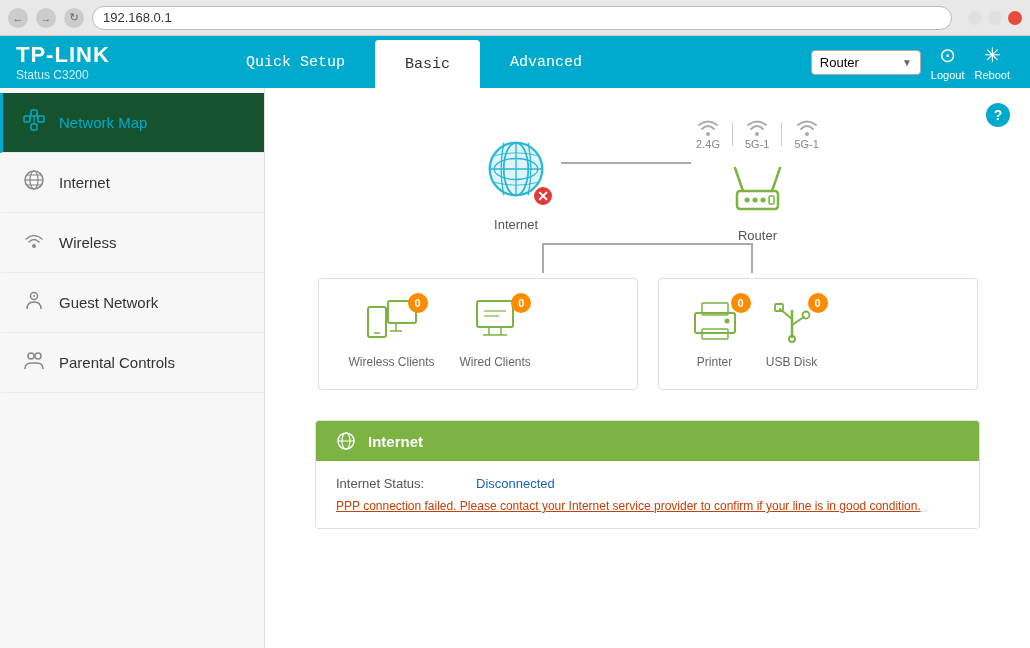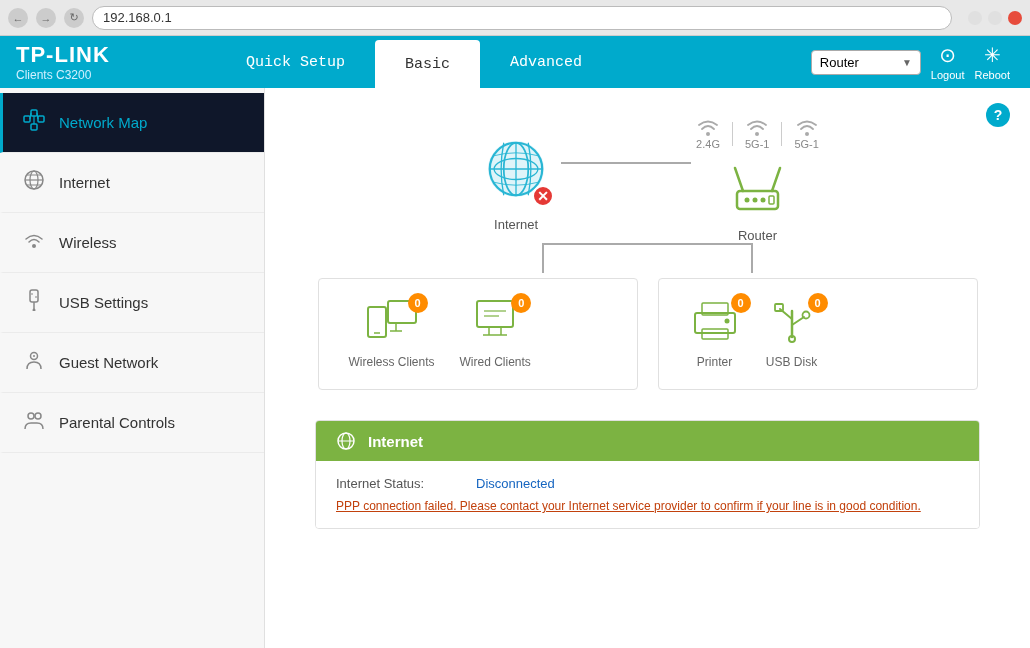--- a/index.html
+++ b/index.html
@@ -138,21 +138,21 @@
       padding: 16px 20px;
       font-size: 15px;
       color: #333;
       cursor: pointer;
       gap: 14px;
       border-bottom: 1px solid #ebebeb;
       position: relative;
     }
     .sidebar-item.active {
       color: #00aacc;
-      background: #0f172a;
+      background: #14532d;
       border-left: 3px solid #00aacc;
     }
     .sidebar-item:not(.active) { border-left: 3px solid transparent; }
     .sidebar-icon { font-size: 20px; }
 
     
     .main-content {
       flex: 1;
       background: white;
       overflow-y: auto;
@@ -335,21 +335,21 @@
     <div class="browser-dot" style="background:#e0e0e0;"></div>
     <div class="browser-dot" style="background:#e74c3c;"></div>
   </div>
 </div>
 
 <div class="app-container">
 
   <div class="header">
     <div class="logo-area">
       <div class="logo-tp-link">TP-LINK</div>
-      <div class="logo-model">Clients C3200</div>
+      <div class="logo-model">Status C3200</div>
     </div>
     <div class="nav-tabs">
       <div class="nav-tab">Quick Setup</div>
       <div class="nav-tab active">Basic</div>
       <div class="nav-tab">Advanced</div>
     </div>
     <div class="header-right">
       <div class="lang-select">
         <span>Router</span>
         <span class="lang-chevron">▼</span>
@@ -396,32 +396,20 @@
       </div>
       <div class="sidebar-item">
         <span class="sidebar-icon">
           <svg width="22" height="22" viewBox="0 0 22 22" fill="none">
             <circle cx="11" cy="17" r="2" fill="#888"></circle>
             <path d="M6 13 Q11 8 16 13" stroke="#888" stroke-width="1.5" fill="none" stroke-linecap="round"></path>
             <path d="M3 10 Q11 3 19 10" stroke="#888" stroke-width="1.5" fill="none" stroke-linecap="round"></path>
           </svg>
         </span>
         <span>Wireless</span>
-      </div>
-      <div class="sidebar-item">
-        <span class="sidebar-icon">
-          <svg width="22" height="22" viewBox="0 0 22 22" fill="none">
-            <rect x="7" y="1" width="8" height="12" rx="2" stroke="#888" stroke-width="1.5" fill="none"></rect>
-            <line x1="11" y1="13" x2="11" y2="20" stroke="#888" stroke-width="1.5"></line>
-            <circle cx="11" cy="21" r="1.5" fill="#888"></circle>
-            <line x1="8" y1="5" x2="10" y2="5" stroke="#888" stroke-width="1.2"></line>
-            <line x1="12" y1="8" x2="14" y2="8" stroke="#888" stroke-width="1.2"></line>
-          </svg>
-        </span>
-        <span>USB Settings</span>
       </div>
       <div class="sidebar-item">
         <span class="sidebar-icon">
           <svg width="22" height="22" viewBox="0 0 22 22" fill="none">
             <circle cx="11" cy="7" r="3.5" stroke="#888" stroke-width="1.5" fill="none"></circle>
             <path d="M4 20 Q4 13 11 13 Q18 13 18 20" stroke="#888" stroke-width="1.5" fill="none"></path>
             <circle cx="11" cy="7" r="1" fill="#888"></circle>
           </svg>
         </span>
         <span>Guest Network</span>

